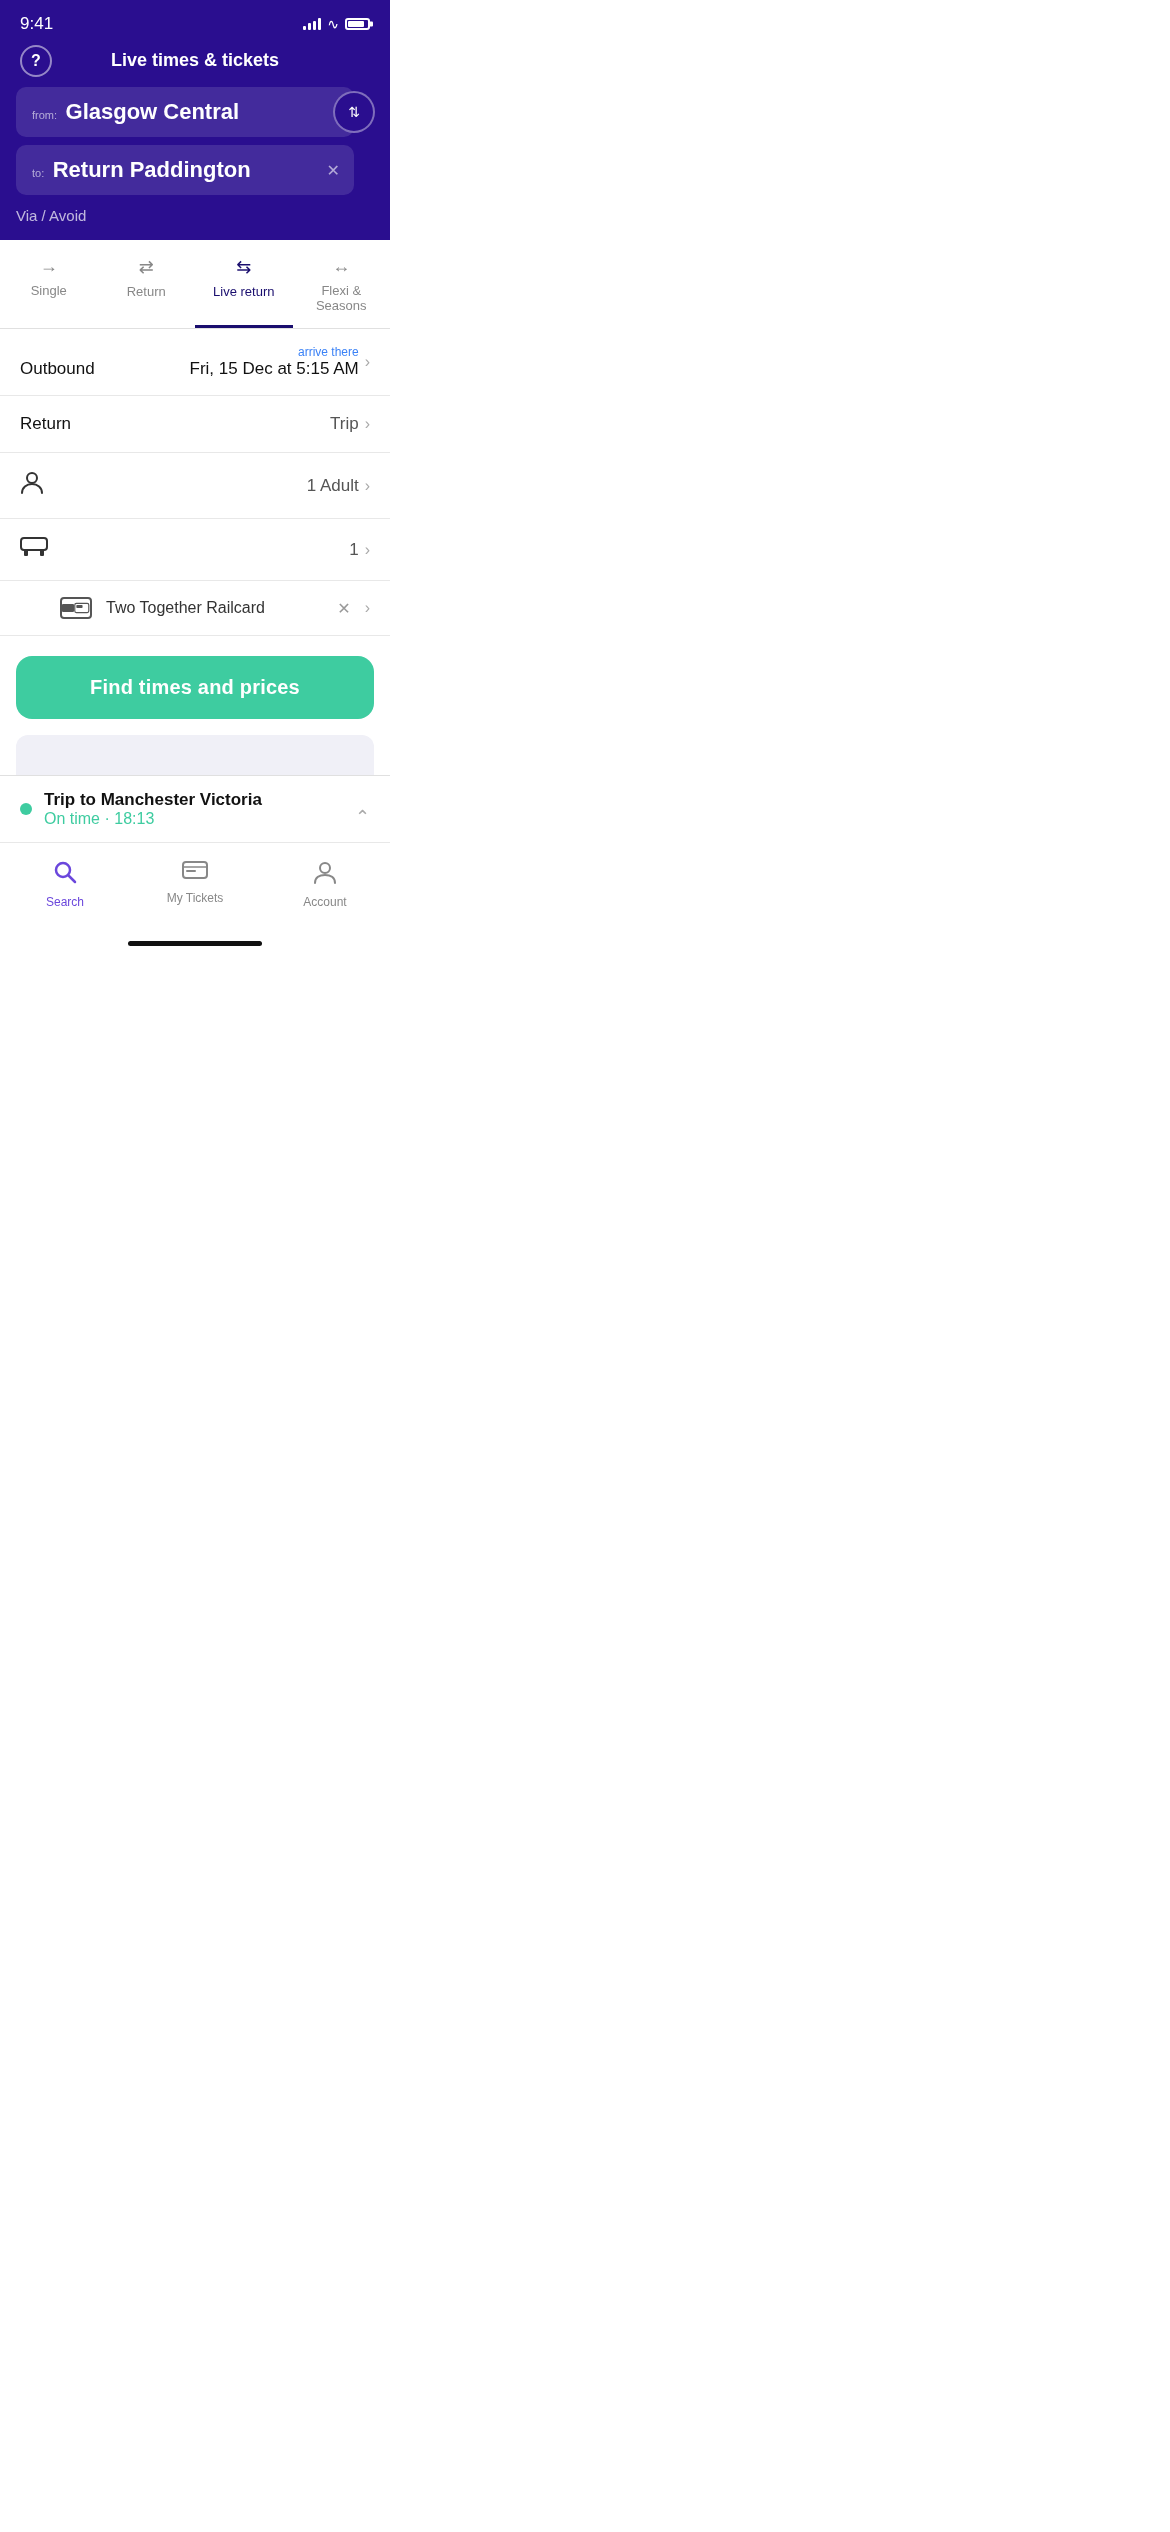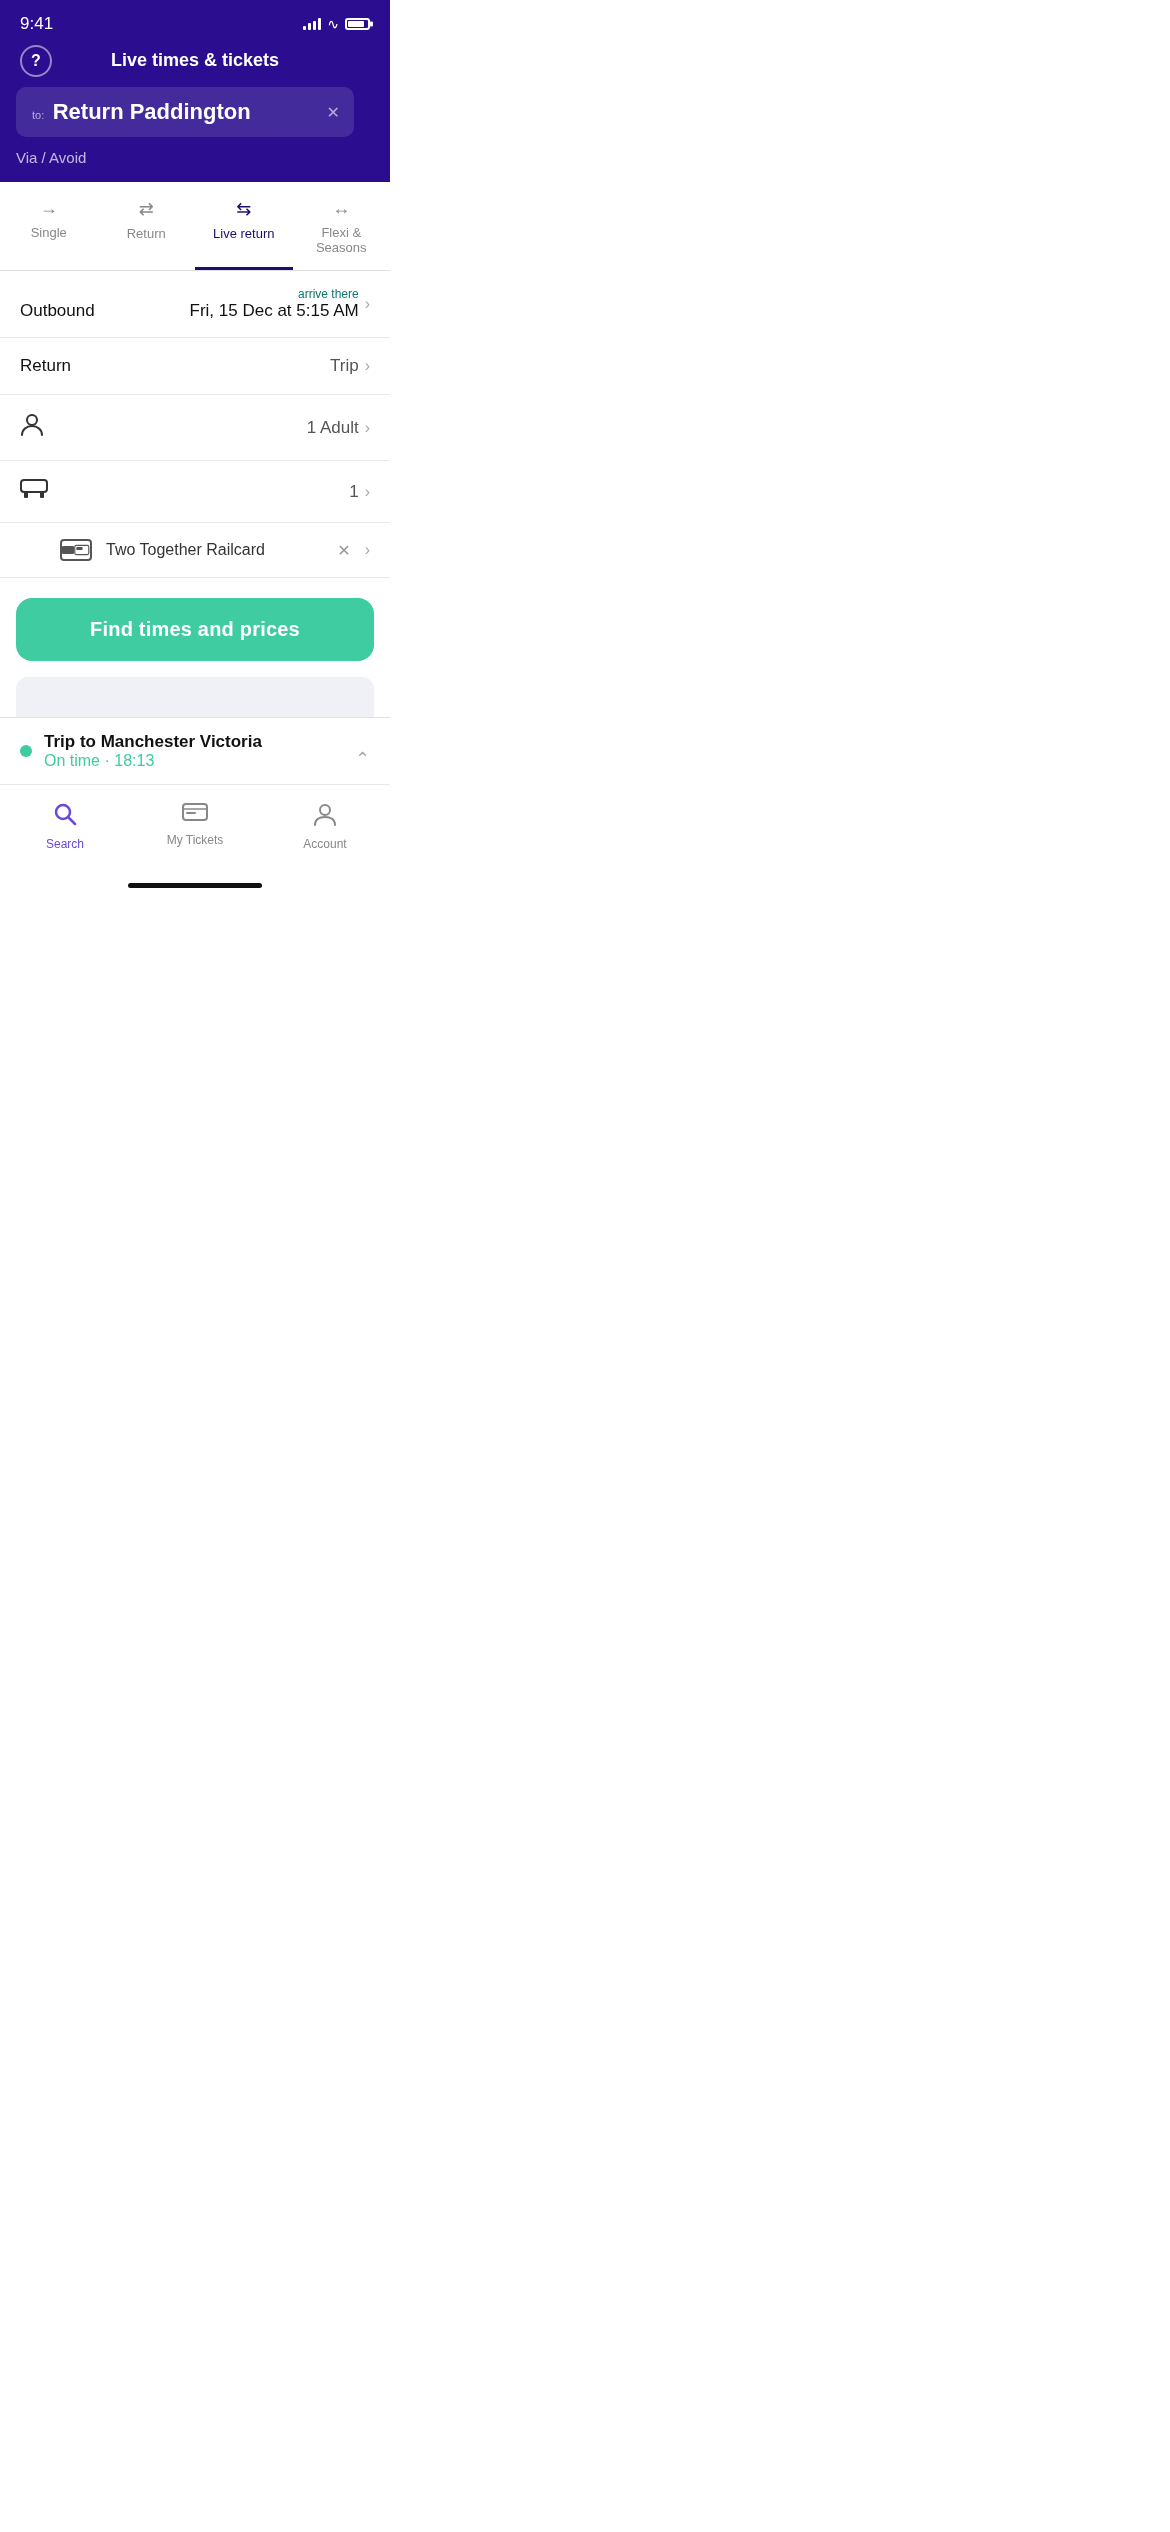--- a/index.html
+++ b/index.html
@@ -252,21 +252,21 @@
       padding-top: 14px;
     }
     .outbound-right {
       text-align: right;
       display: flex;
       align-items: center;
       gap: 6px;
     }
     .arrive-there {
       font-size: 12px;
-      color: #0f766e;
+      color: #3b82f6;
       text-align: right;
       display: block;
     }
     .outbound-date {
       font-size: 17px;
       font-weight: 500;
       color: #111;
     }
 
     
@@ -431,20 +431,29 @@
 </div>
 
 <div class="header">
   <div class="help-btn">
     <span>?</span>
   </div>
   <span class="header-title">Live times &amp; tickets</span>
 </div>
 
 <div class="search-form">
+  <div style="position:relative;">
+    <div class="input-row" style="margin-right: 20px;">
+      <span class="input-label">from:</span>
+      <span class="input-value">Glasgow Central</span>
+    </div>
+    <div class="swap-btn">
+      <span>⇅</span>
+    </div>
+  </div>
   <div class="input-row" style="margin-right: 20px; position:relative;">
     <span class="input-label">to:</span>
     <span class="input-value">Return Paddington</span>
     <span class="clear-btn">✕</span>
   </div>
   <div class="via-avoid">
     <span>Via / Avoid</span>
   </div>
 </div>
 

